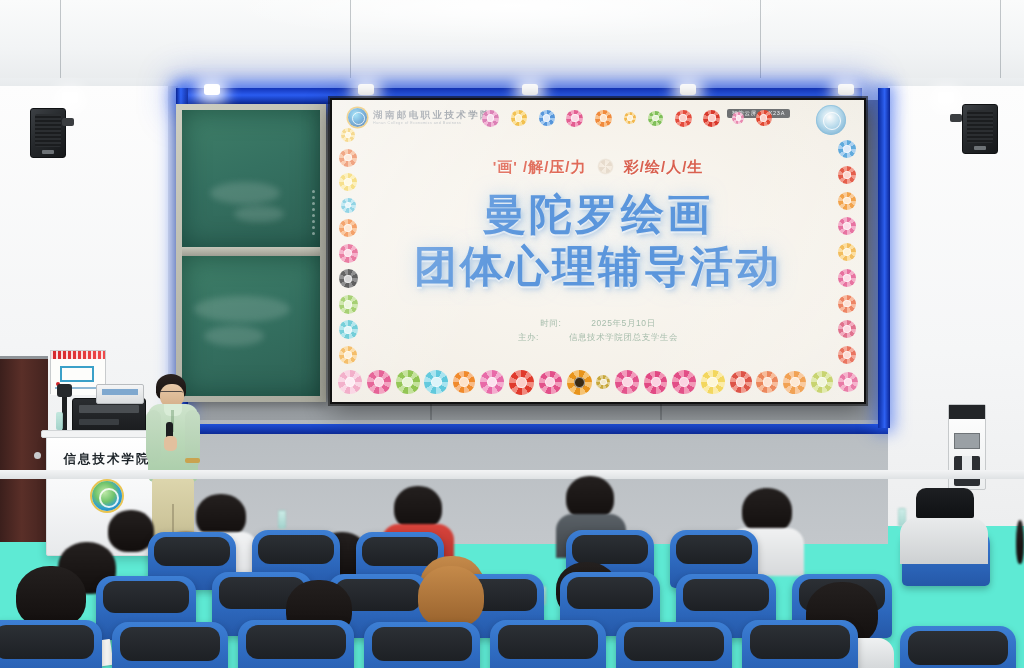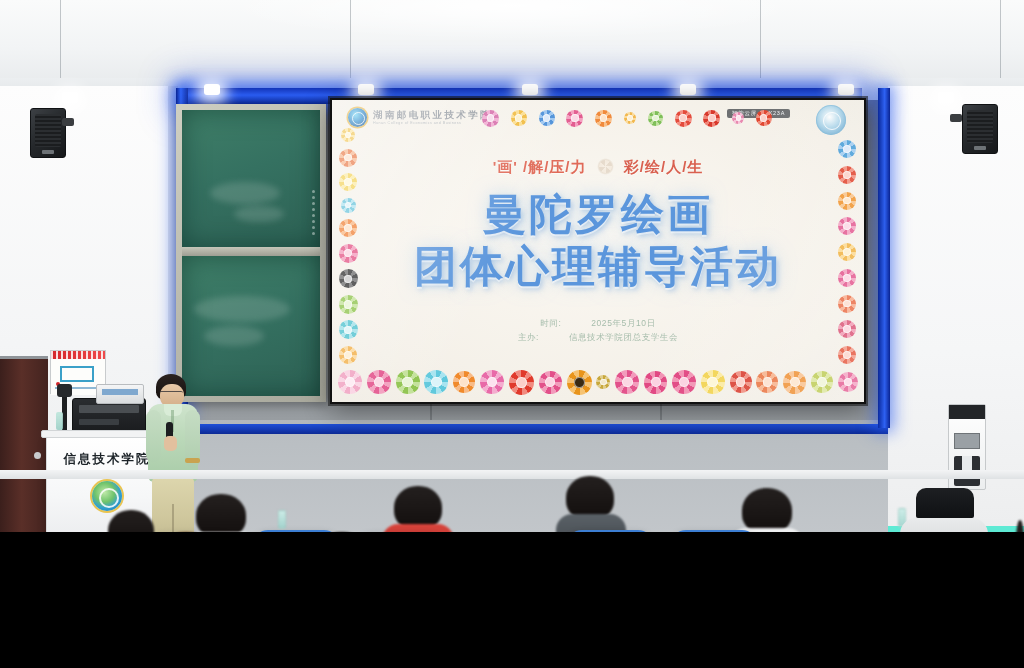--- a/index.html
+++ b/index.html
@@ -1,20 +1,20 @@
 <!DOCTYPE html>
 <html><head>
 <meta charset="utf-8">
 <style>
   html,body{margin:0;padding:0;background:#000;}
   *{box-sizing:border-box;}
   body{font-family:"Liberation Sans","DejaVu Sans",sans-serif;}
 
   #stage{
-    position:relative;width:1024px;height:532px;overflow:hidden;
+    position:relative;width:1024px;height:668px;overflow:hidden;
     background:#5eead4;
   }
 
   
   .ceiling{
     position:absolute;left:0;top:0;width:1024px;height:88px;
     background:
       linear-gradient(180deg,#fafbfb 0%,#f2f4f5 55%,#e7eaec 100%);
   }
   .ceil-seam{position:absolute;top:0;height:88px;width:1px;background:rgba(90,100,110,.35);}

